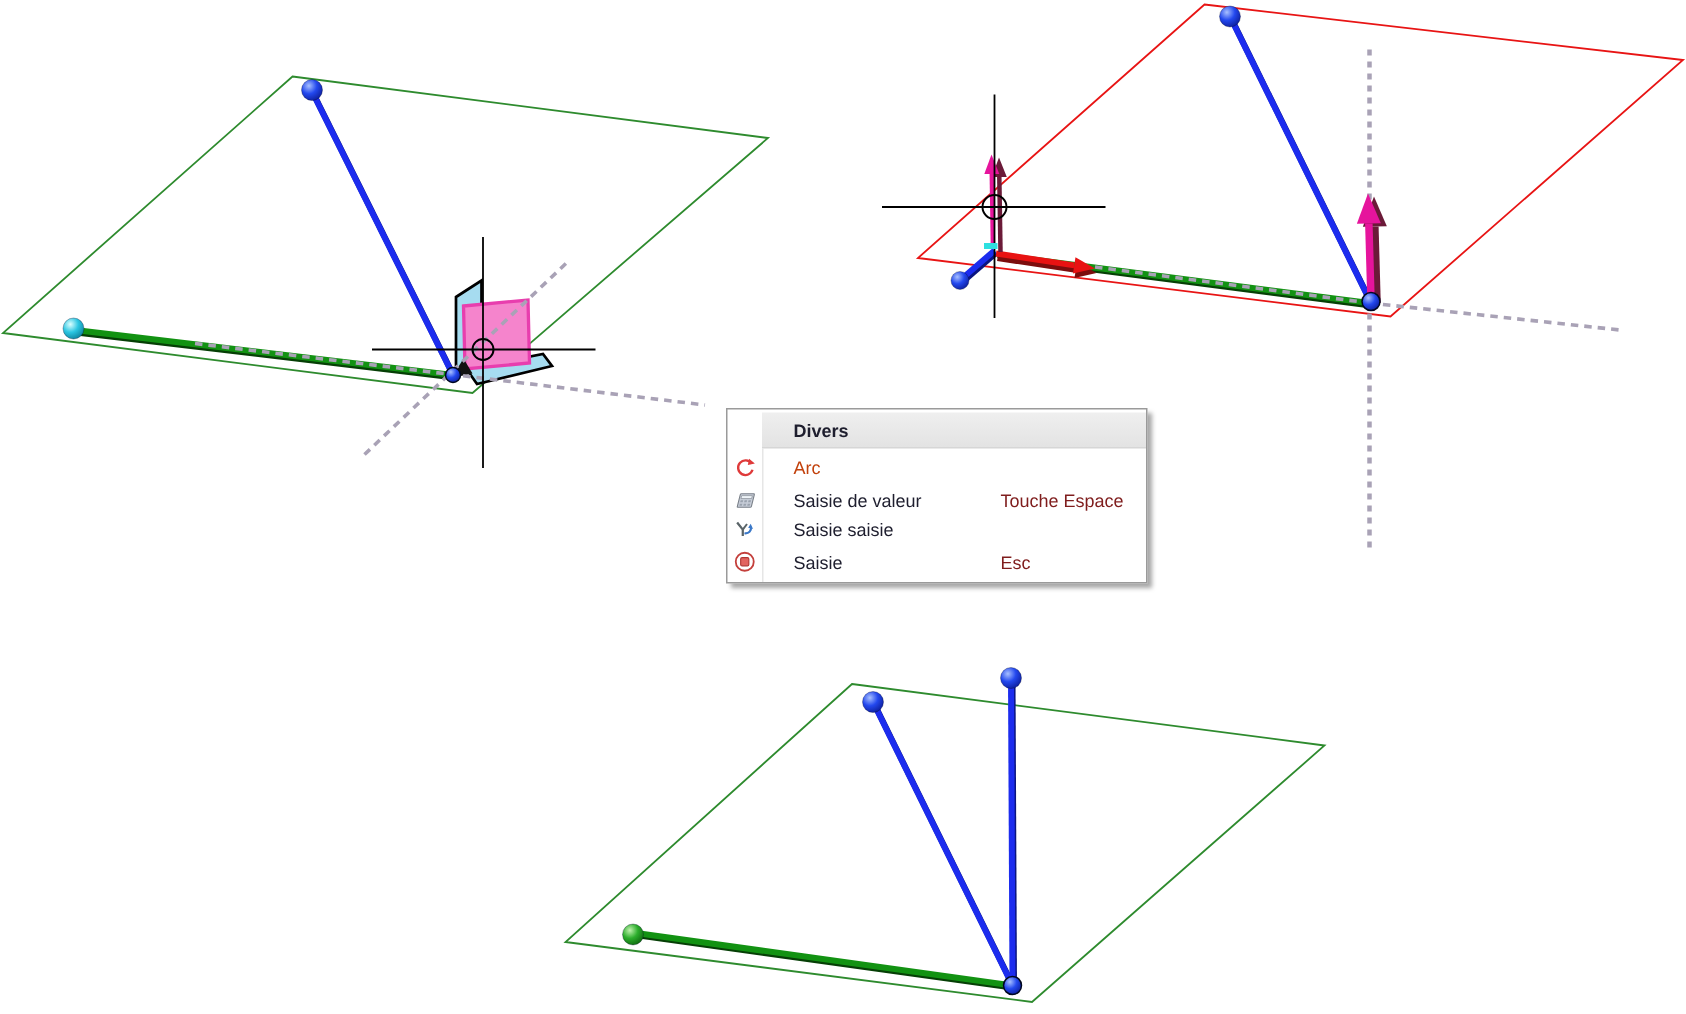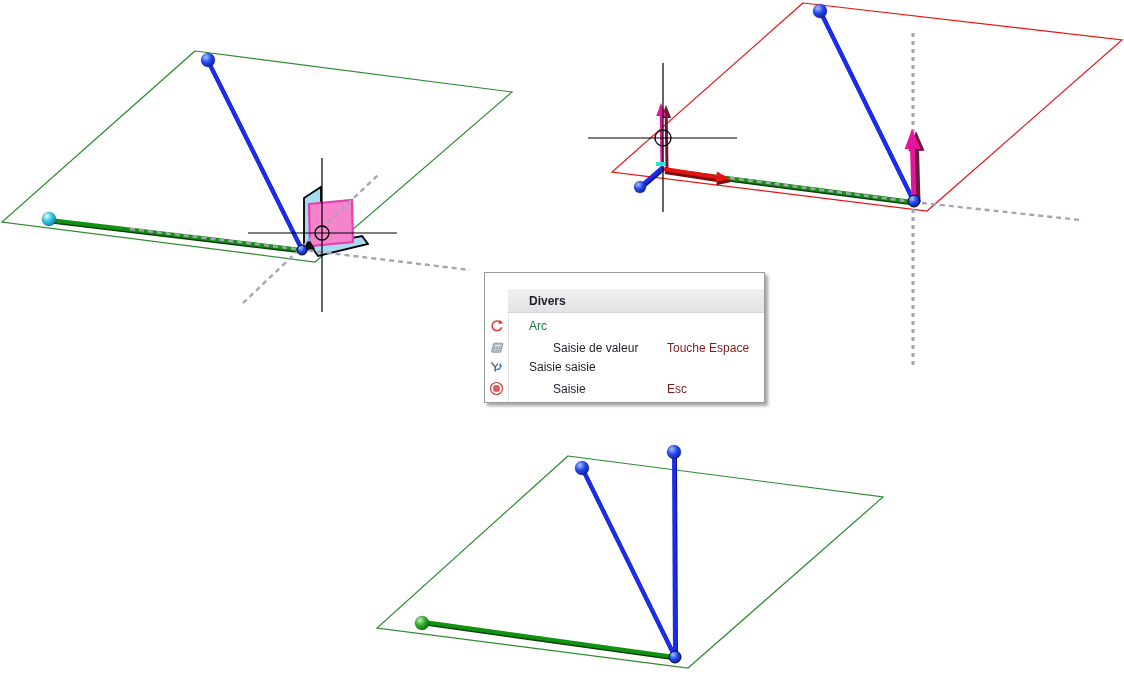--- a/index.html
+++ b/index.html
@@ -8,35 +8,35 @@
     font-family:"Liberation Sans", sans-serif;
   }
   .viewport{position:absolute;left:0;top:0;width:1124px;height:676px;}
   #scene-svg{position:absolute;left:0;top:0;}
 
   
   .menu{
     position:absolute;left:484px;top:272px;width:279px;
     background:#ffffff;border:1px solid #9a9a9a;
     box-shadow:3px 3px 3px rgba(0,0,0,0.35);
-    padding-top:16px;font-size:12px;color:#1e1e2e;z-index:5;
+    padding-top:2px;font-size:12px;color:#1e1e2e;z-index:5;
   }
   .menu-header{
     height:23px;margin-left:23px;background:linear-gradient(#efefef,#e3e3e3);
     border-bottom:1px solid #d6d6d6;display:flex;align-items:center;padding-left:21px;
     font-weight:bold;
   }
   .menu-body{position:relative;padding:3px 0 4px 0;}
   .vsep{position:absolute;left:23px;top:0;bottom:0;width:1px;background:#e6e6e6;}
   .mi{display:flex;align-items:center;height:19px;position:relative;cursor:default;}
-  .mi.gap{margin-top:3px;gap:24px;}
+  .mi.gap{margin-top:3px;}
   .mi-icon{width:23px;display:flex;justify-content:center;align-items:center;flex:0 0 23px;}
   .mi-label{margin-left:21px;white-space:nowrap;}
   .mi-short{margin-left:auto;width:97px;color:#7f1d1d;white-space:nowrap;}
-  .mi.disabled .mi-label{color:#15803d;}
+  .mi.disabled .mi-label{color:#c2410c;}
 </style>
 </head>
 <body>
 
 <div class="viewport">
   <svg id="scene-svg" width="1124" height="676" viewBox="0 0 1124 676">
     <defs>
       <radialGradient id="grad-blue" cx="0.35" cy="0.3" r="0.85">
         <stop offset="0" stop-color="#a8c0ff"></stop>
         <stop offset="0.45" stop-color="#2348ee"></stop>

